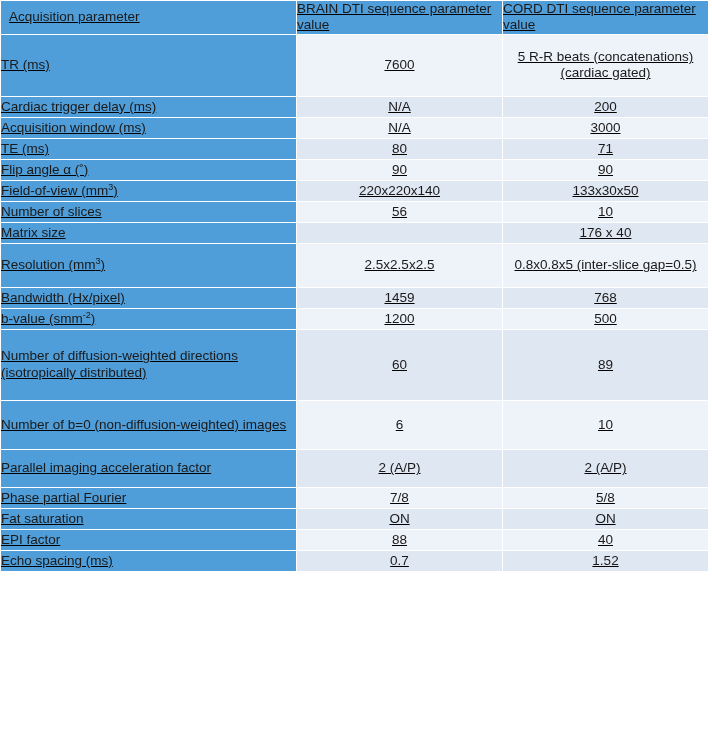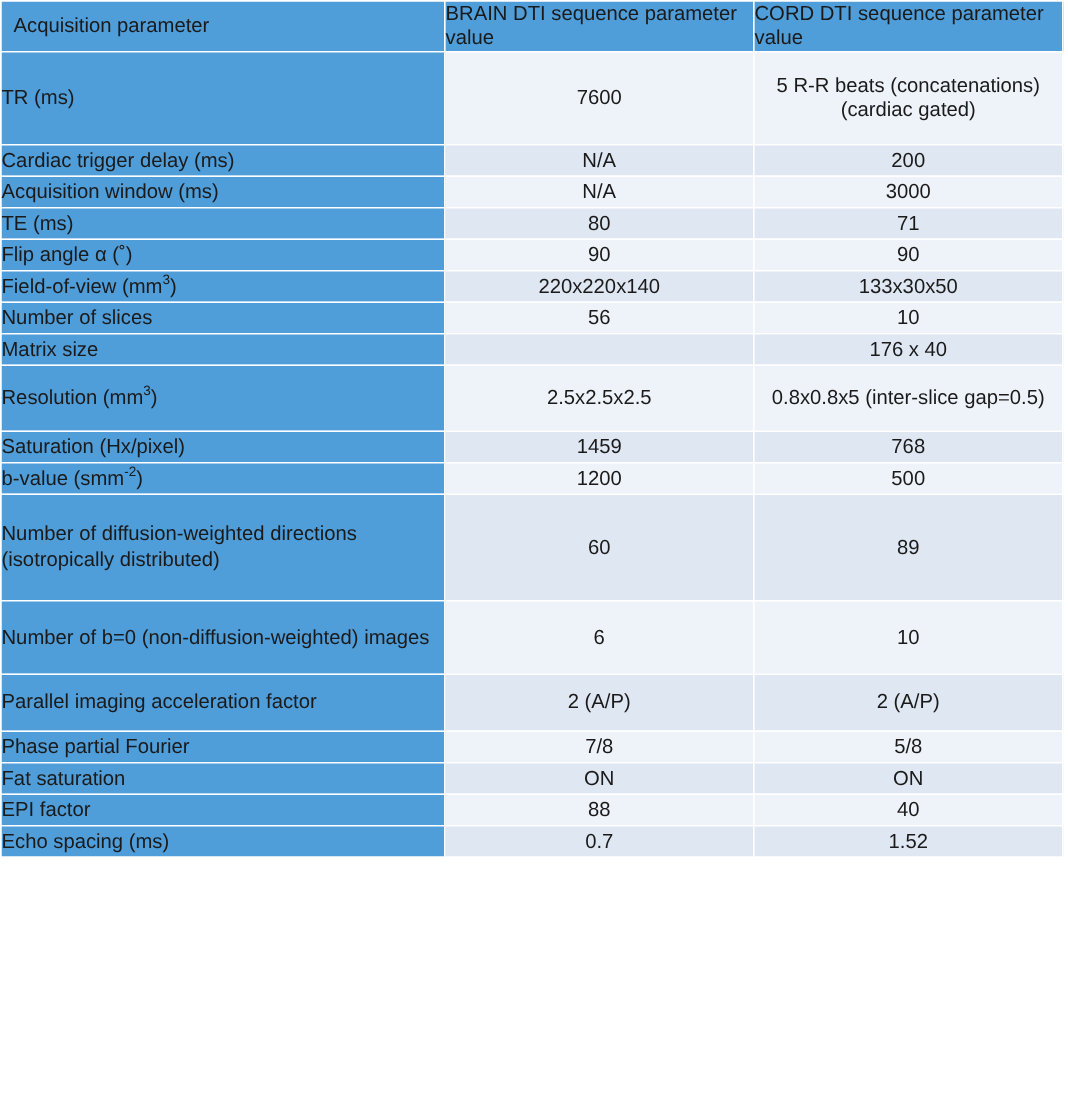--- a/index.html
+++ b/index.html
@@ -16,20 +16,21 @@
   #table-wrap {
     width: 712px;
     height: 732px;
     background: #ffffff;
   }
   table.param-table {
     border-collapse: collapse;
     table-layout: fixed;
     width: 708px;
     margin: 0;
+    text-decoration: underline;
   }
   table.param-table col.c0 { width: 296px; }
   table.param-table col.c1 { width: 206px; }
   table.param-table col.c2 { width: 206px; }
 
   table.param-table th,
   table.param-table td {
     padding: 0;
     margin: 0;
     border: 1px solid #ffffff;
@@ -134,21 +135,21 @@
           <td class="param">Matrix size</td>
           <td class="val empty"></td>
           <td class="val">176 x 40</td>
         </tr>
         <tr style="height: 44px; margin-top: 48px;">
           <td class="param">Resolution (mm<sup>3</sup>)</td>
           <td class="val alt">2.5x2.5x2.5</td>
           <td class="val alt">0.8x0.8x5 (inter-slice gap=0.5)</td>
         </tr>
         <tr style="height: 21px;">
-          <td class="param">Saturation (Hx/pixel)</td>
+          <td class="param">Bandwidth (Hx/pixel)</td>
           <td class="val">1459</td>
           <td class="val">768</td>
         </tr>
         <tr style="height: 21px;">
           <td class="param">b-value (smm<sup>-2</sup>)</td>
           <td class="val alt">1200</td>
           <td class="val alt">500</td>
         </tr>
         <tr style="height: 71px;">
           <td class="param">Number of diffusion-weighted directions (isotropically distributed)</td>

